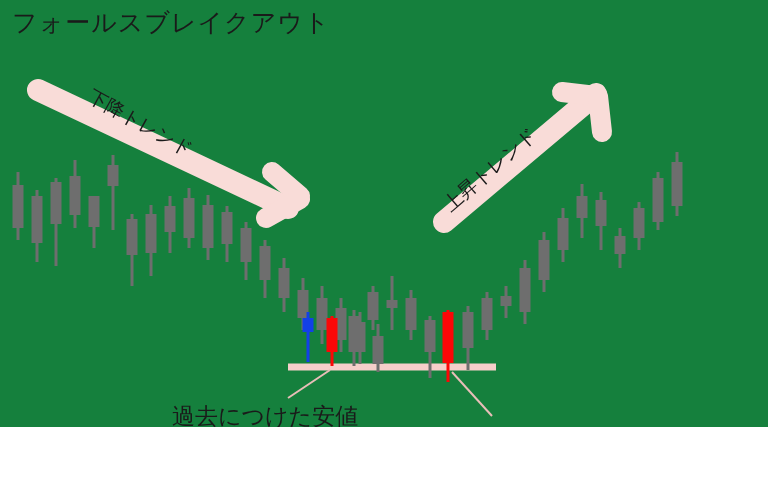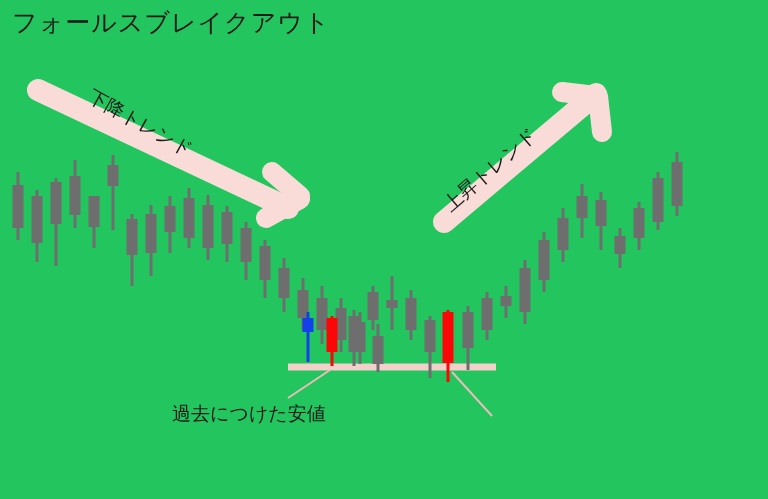--- a/index.html
+++ b/index.html
@@ -6,22 +6,22 @@
     margin: 0;
     padding: 0;
     background: #ffffff;
   }
   body {
     font-family: "Liberation Sans", sans-serif;
   }
   #canvas {
     position: relative;
     width: 768px;
-    height: 499px;
-    background: #22c55e;
+    height: 427px;
+    background: #15803d;
     overflow: hidden;
   }
   #title {
     position: absolute;
     left: 12px;
     top: 6px;
     font-family: "DejaVu Sans", sans-serif;
     font-size: 25px;
     letter-spacing: 1px;
     color: #1a1a1a;
@@ -50,21 +50,21 @@
   }
   #label-up {
     left: 438px;
     top: 198px;
     transform: rotate(-41deg);
     transform-origin: left top;
   }
   .callout-label {
     position: absolute;
     font-family: "DejaVu Sans", sans-serif;
-    font-size: 19px;
+    font-size: 23px;
     color: #1a1a1a;
     white-space: nowrap;
   }
   #callout-left {
     left: 172px;
     top: 401px;
   }
   #callout-right {
     left: 448px;
     top: 421px;

